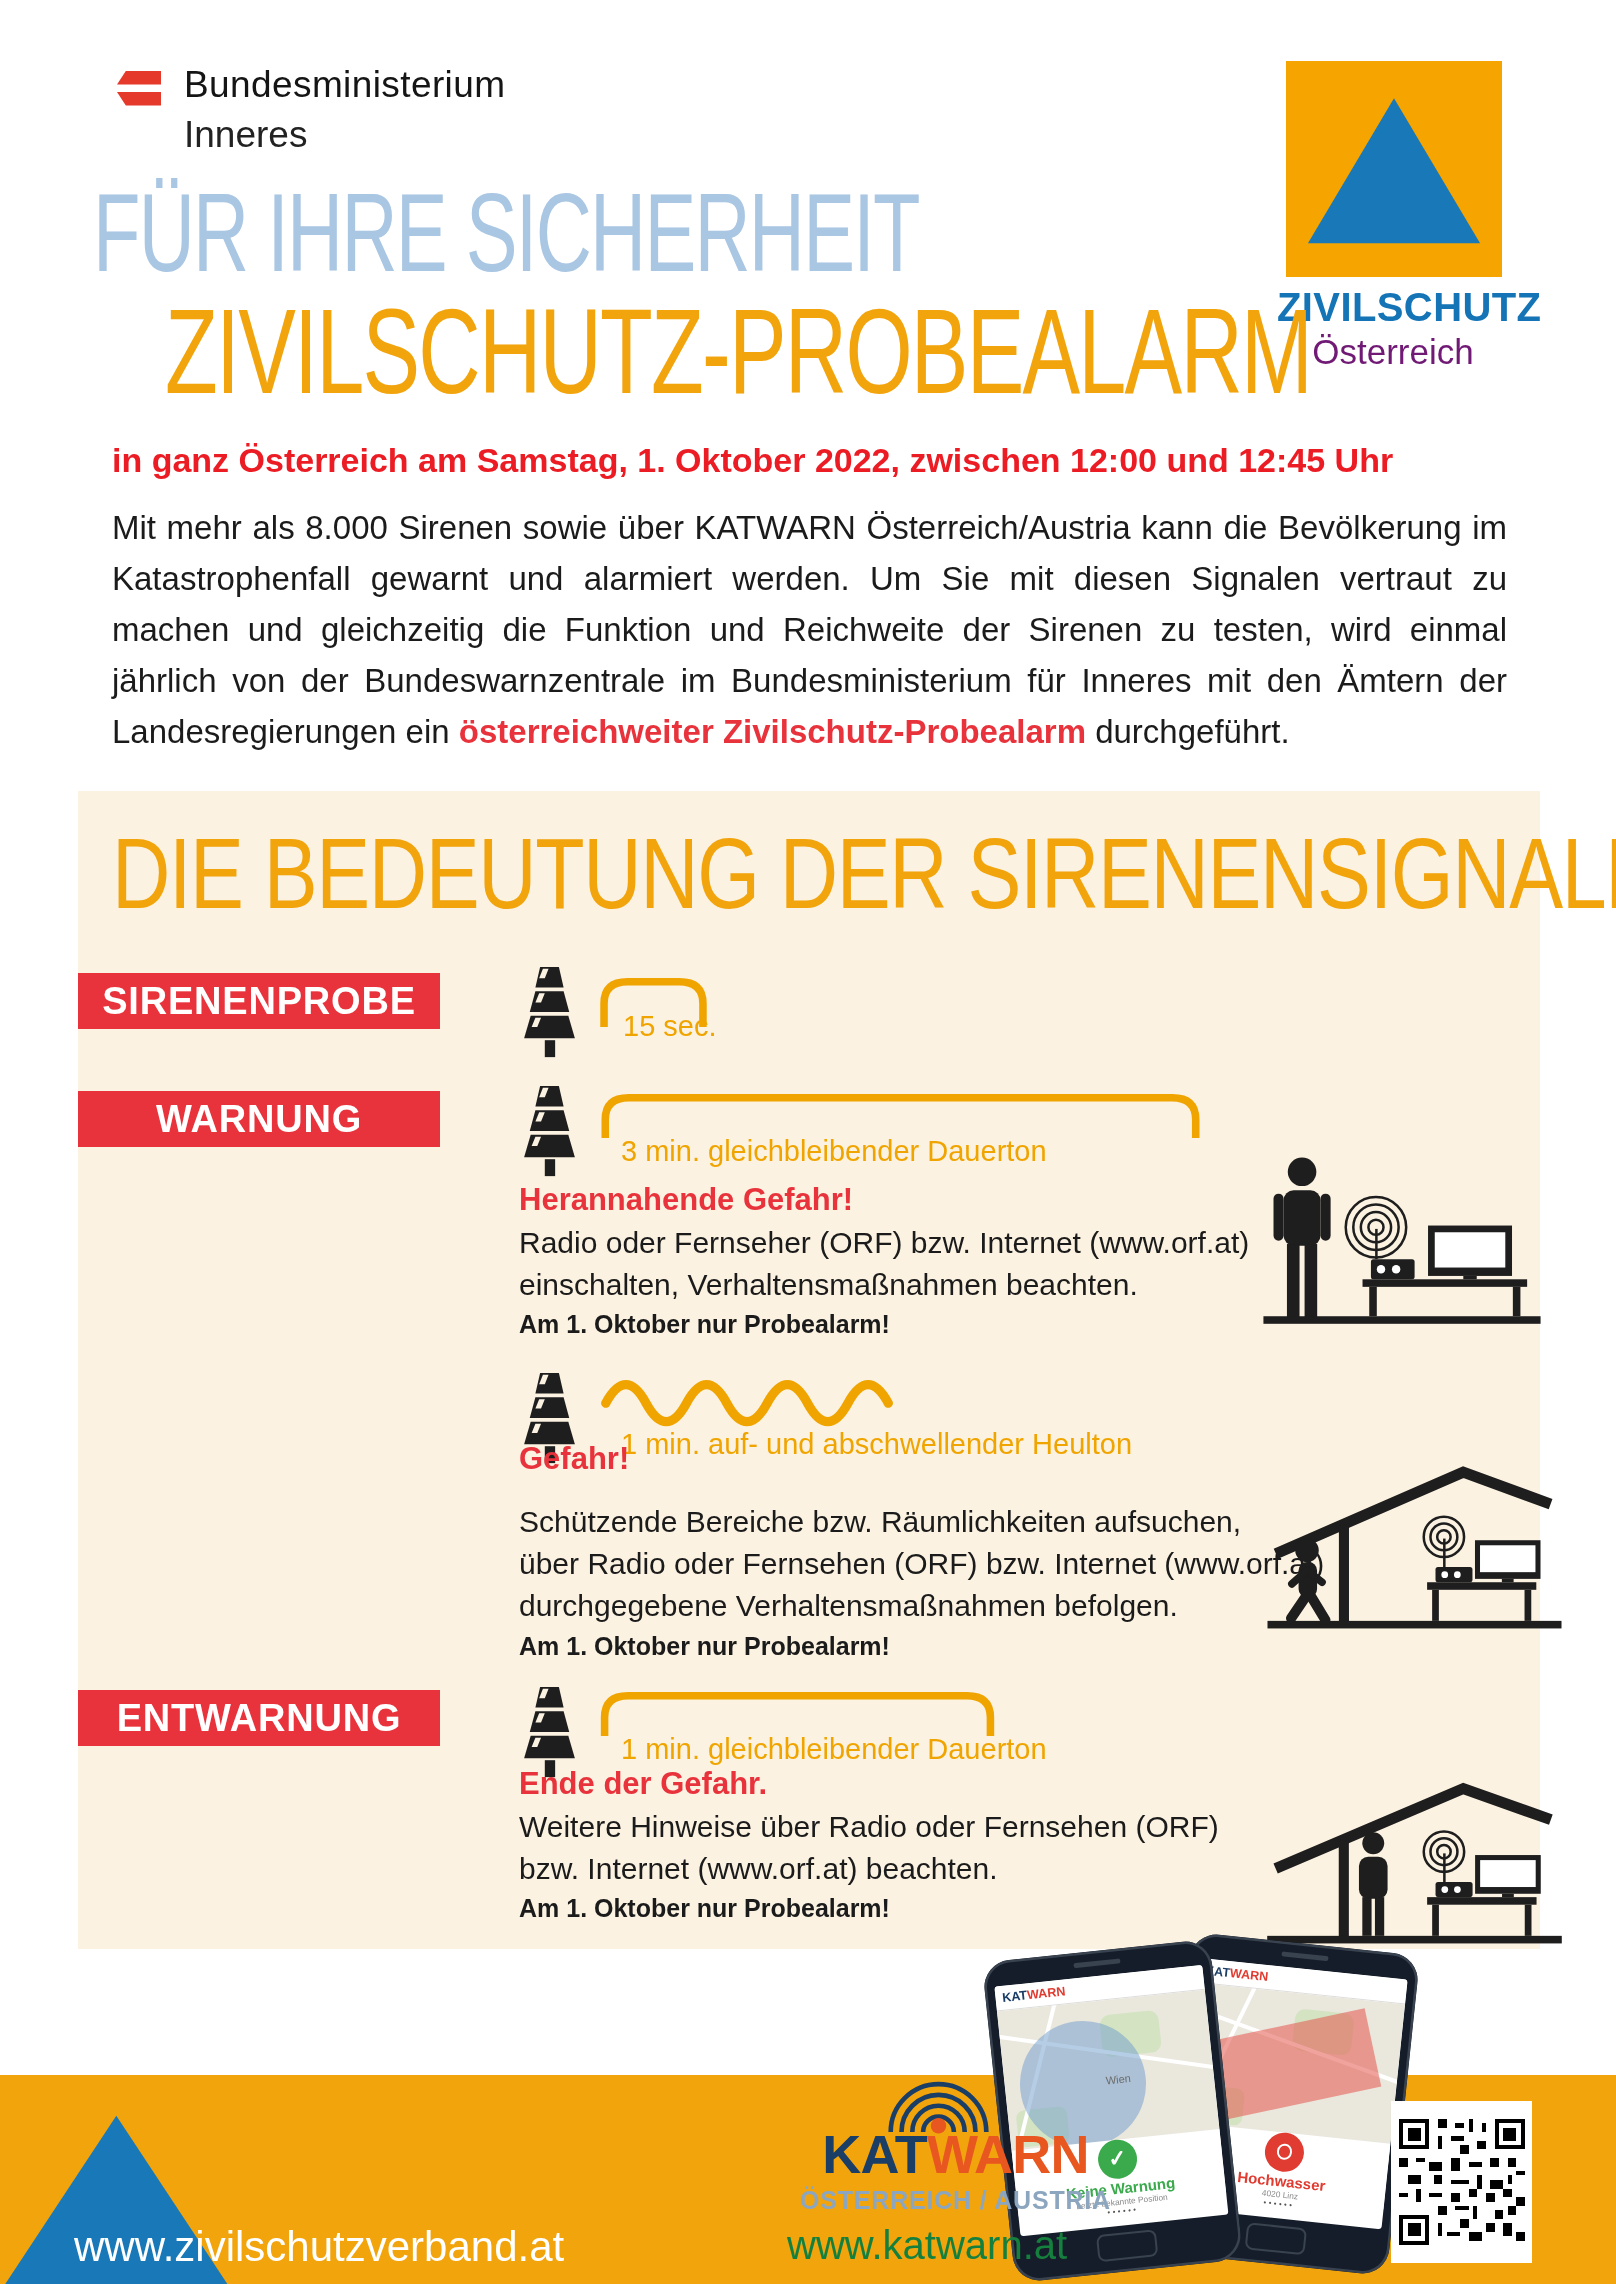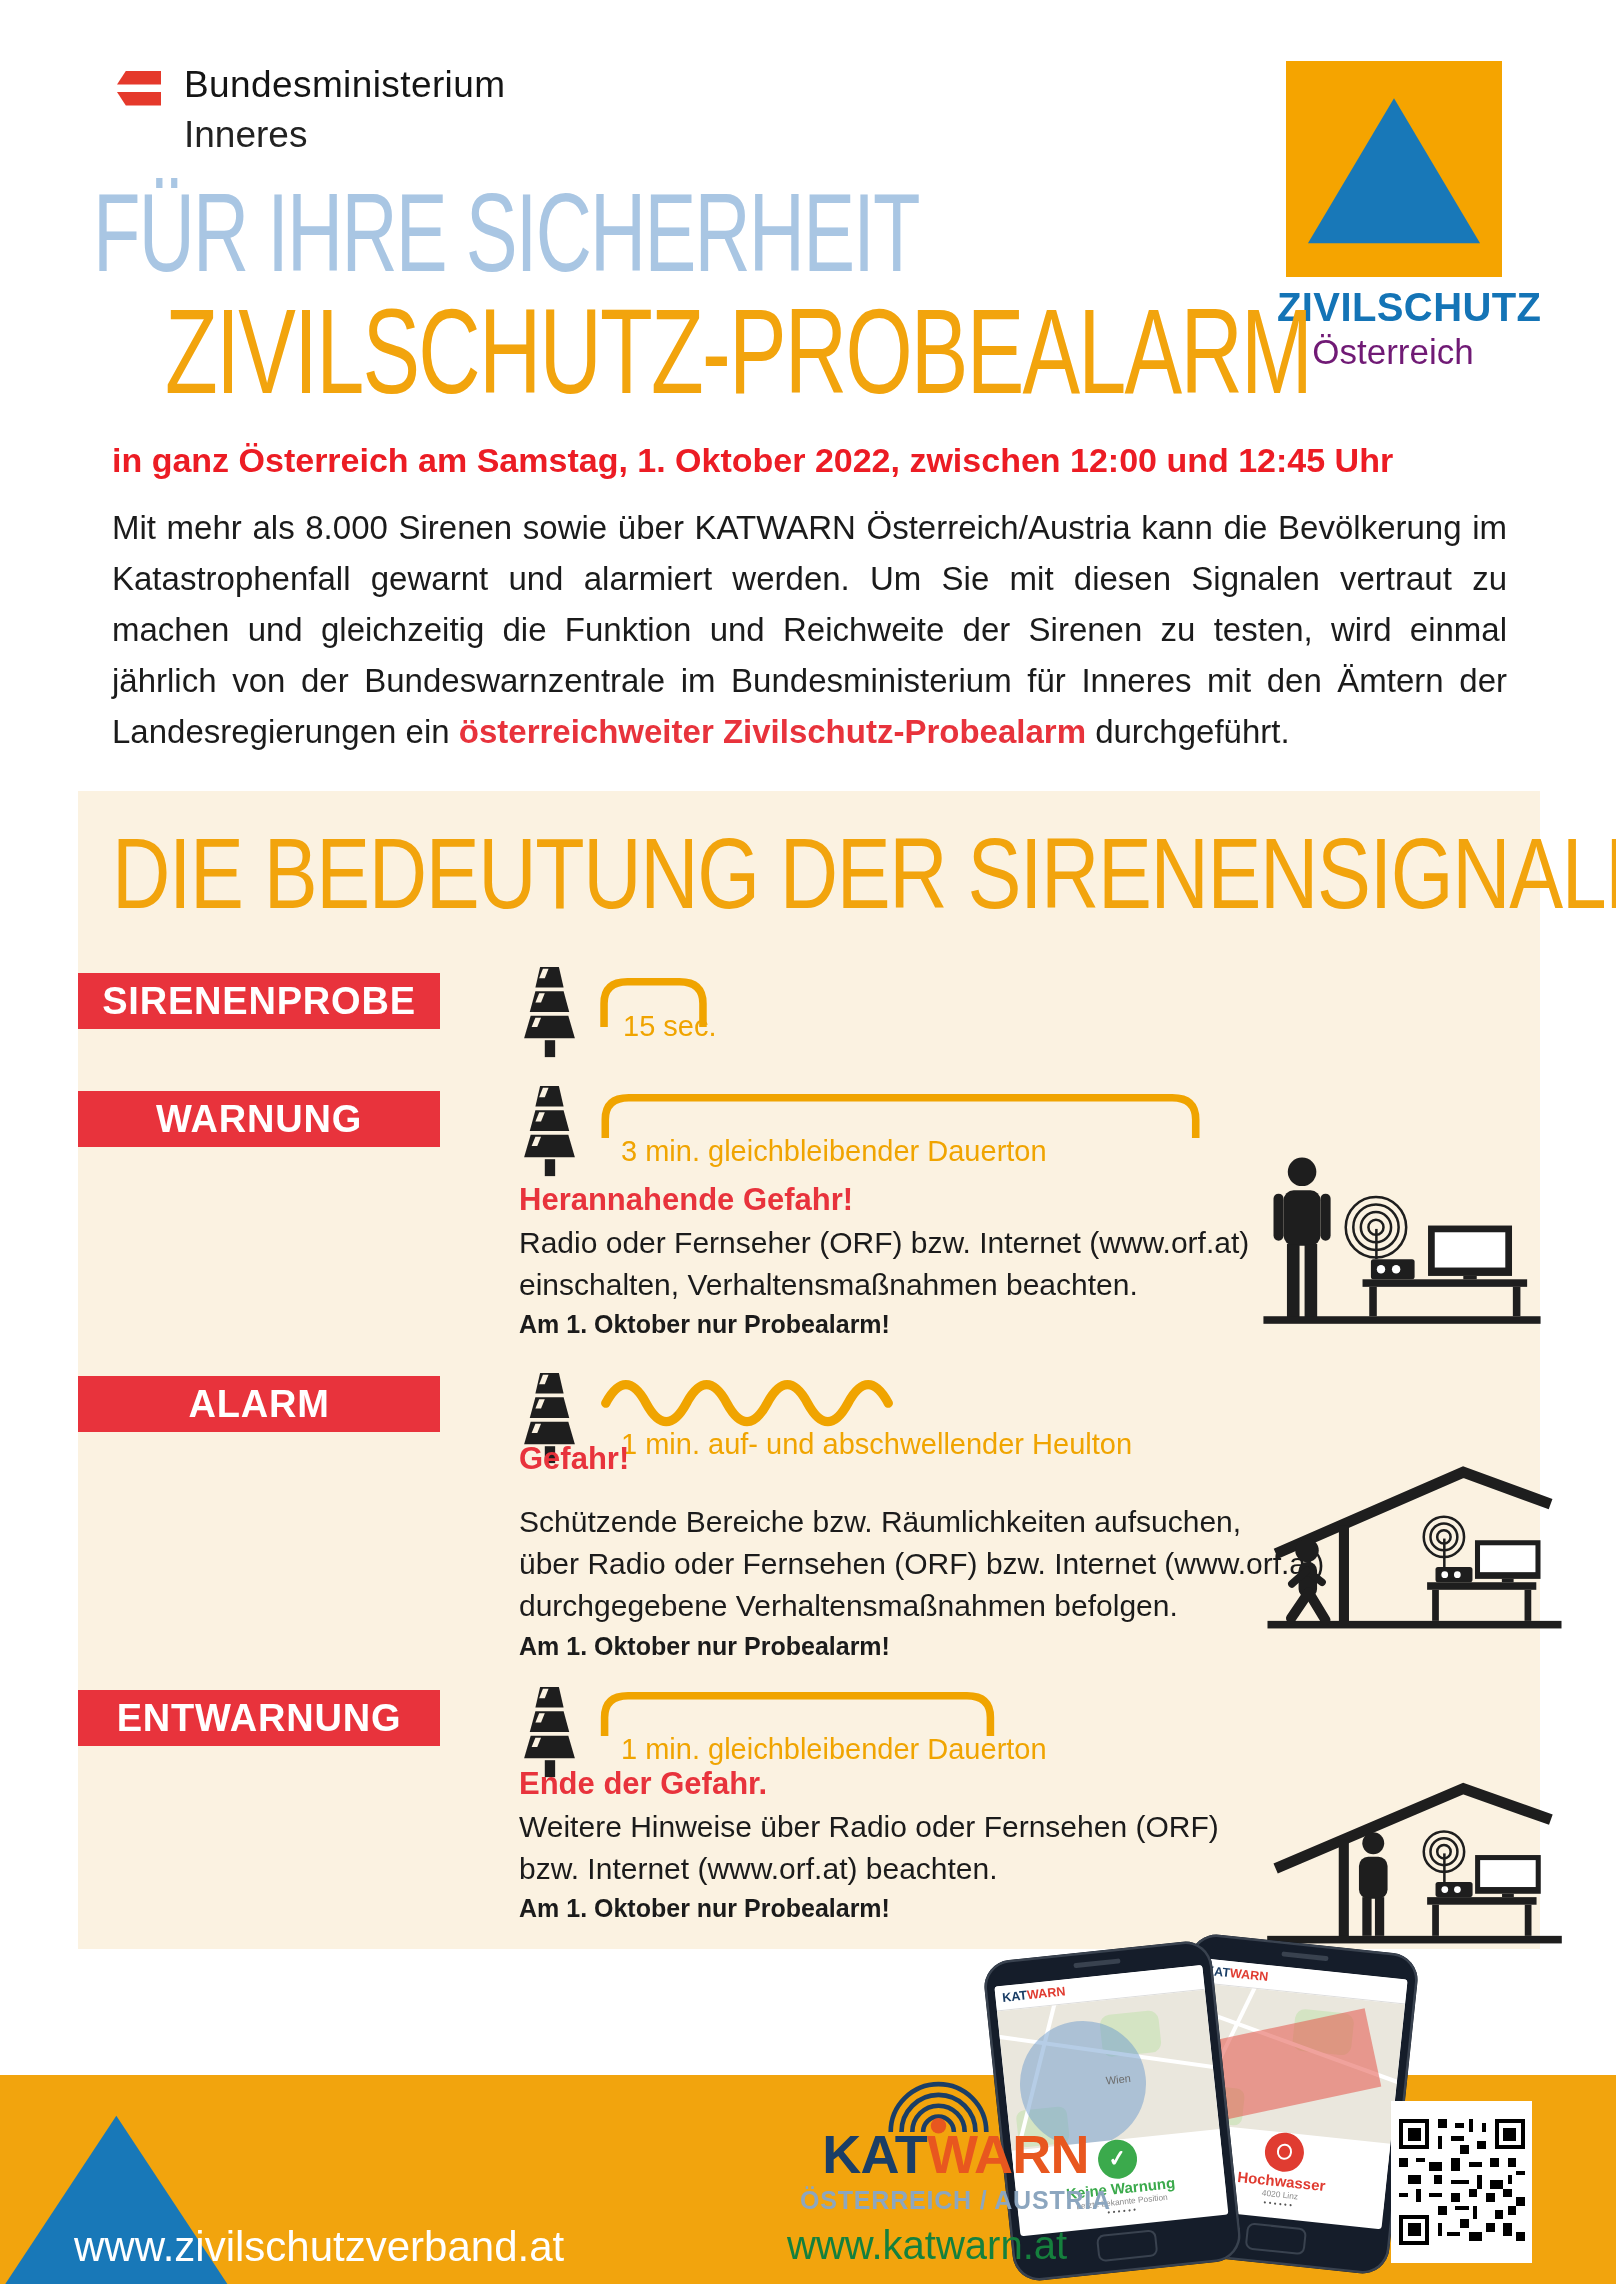--- a/index.html
+++ b/index.html
@@ -187,21 +187,20 @@
     <circle cx="158" cy="136" r="5" fill="#fff"></circle>
     <rect x="204" y="92" width="84" height="42" fill="#fff"></rect>
     <g fill="none" stroke="#1e1e1e" stroke-width="3">
       <circle cx="134" cy="86" r="9"></circle>
       <circle cx="134" cy="86" r="18"></circle>
       <circle cx="134" cy="86" r="27"></circle>
       <circle cx="134" cy="86" r="36"></circle>
     </g>
   </svg>
 
-  <div class="abs sig-label" style="top:1376px;">ALARM</div>
   <svg class="abs" style="left:519px;top:1371px;" width="61" height="94" viewBox="0 0 64 100">
     <g fill="#1e1e1e">
       <polygon points="22,2 42,2 47,24 17,24"></polygon>
       <polygon points="17,28 47,28 53,50 11,50"></polygon>
       <polygon points="12,54 52,54 59,78 5,78"></polygon>
       <rect x="27" y="80" width="11" height="18"></rect>
     </g>
     <g fill="#FBF2E1">
       <polygon points="25,4 31,4 27,14 21,14"></polygon>
       <polygon points="21,30 27,30 23,40 17,40"></polygon>

